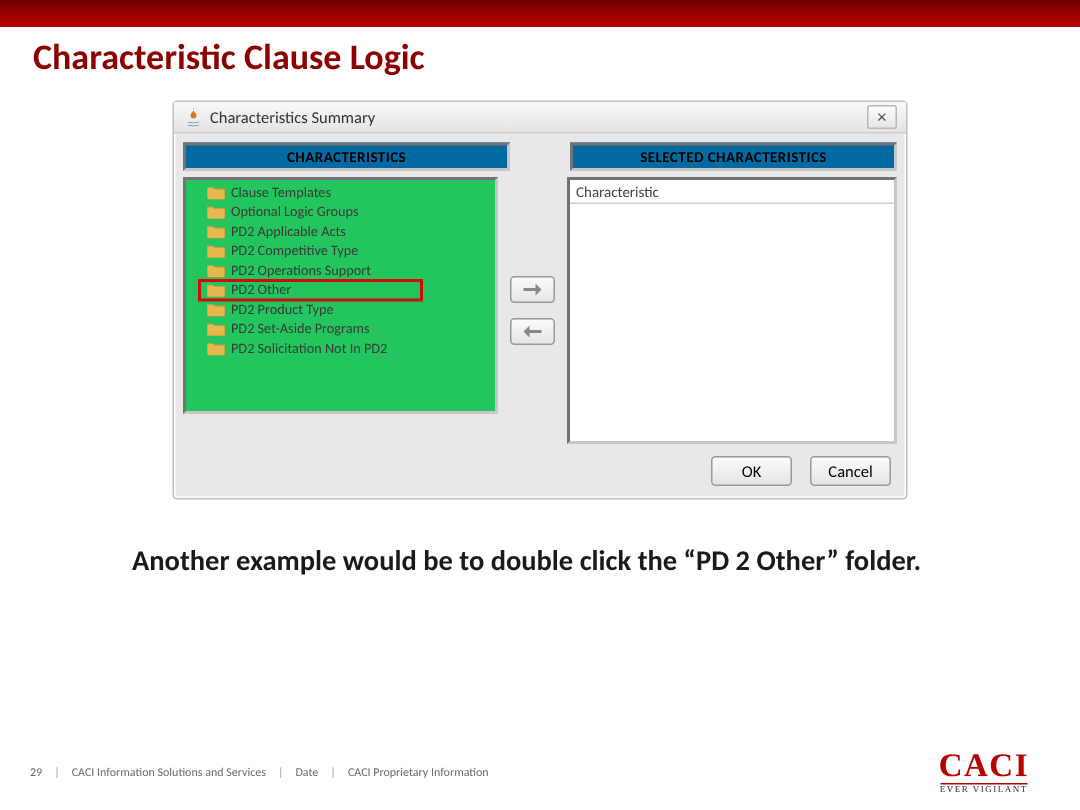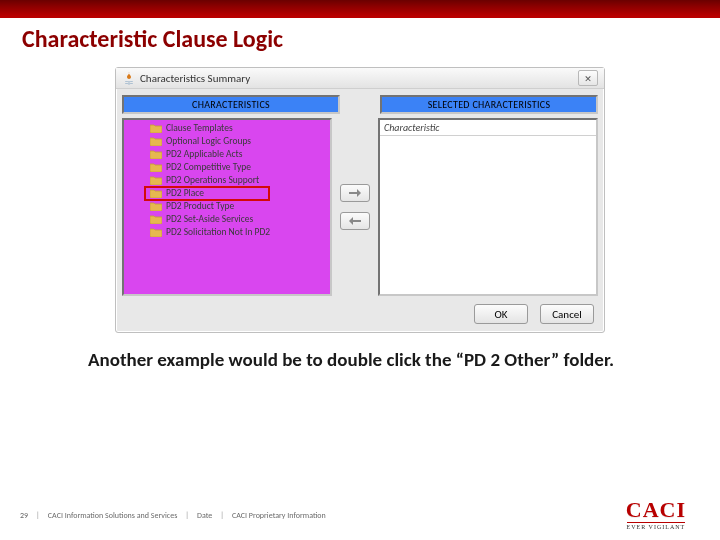--- a/index.html
+++ b/index.html
@@ -3,46 +3,46 @@
 <meta charset="utf-8">
 <style>
   * { box-sizing: border-box; margin: 0; padding: 0; }
   html, body { width: 720px; height: 540px; font-family: Calibri, Arial, sans-serif; background: #fff; }
   .slide { position: relative; width: 720px; height: 540px; }
 
   .top-bar { height: 18px; width: 100%; background: linear-gradient(to bottom, #6b0000 0%, #8c0000 40%, #b80000 100%); border-bottom: 2px solid #b80000; }
 
   .slide-title { color: #8c0000; font-size: 24px; font-weight: bold; padding: 6px 0 0 22px; }
 
-  .dialog-wrap { margin: 14px auto 1px auto; width: 490px; }
+  .dialog-wrap { margin: 14px auto 16px auto; width: 490px; }
 
   .dialog { width: 490px; background: #e8e8e8; border: 1px solid #bfbfbf; border-radius: 3px; box-shadow: inset 0 0 0 1px #fff; }
   .titlebar { display: flex; align-items: center; justify-content: space-between; padding: 2px 6px; font-size: 11px; color: #333; background: linear-gradient(#fafafa,#e3e3e3); border-bottom: 1px solid #cfcfcf; }
   .titlebar-left { display: flex; align-items: center; gap: 4px; }
   .java-icon { width: 14px; height: 14px; display: inline-flex; align-items: center; justify-content: center; }
   .close-btn { width: 20px; height: 16px; border: 1px solid #b8b8b8; border-radius: 2px; display: flex; align-items: center; justify-content: center; font-size: 9px; color: #555; background: linear-gradient(#fdfdfd,#e6e6e6); cursor: default;}
 
   .dialog-body { padding: 6px 6px 8px 6px; }
   .headers { display: flex; gap: 40px; }
-  .col-header { flex: 1; text-align: center; font-size: 10px; font-weight: normal; letter-spacing: 0.3px; border: 2px inset #c7c7c7; background: #3b82f6; padding: 1px 0; }
+  .col-header { flex: 1; text-align: center; font-size: 10px; font-weight: bold; letter-spacing: 0.3px; border: 2px inset #c7c7c7; background: #0369a1; padding: 1px 0; }
   .col-header.right { flex: 1; }
 
   .panes { display: flex; margin-top: 4px; }
-  .tree-pane { width: 210px; height: 178px; background: #d946ef; border: 2px inset #c7c7c7; overflow: hidden; padding: 2px 20px; }
+  .tree-pane { width: 210px; height: 158px; background: #22c55e; border: 2px inset #c7c7c7; overflow: hidden; padding: 2px 8px; }
   .tree-item { display: flex; align-items: center; gap: 4px; font-size: 9.5px; color: #3a3a3a; height: 13px; line-height: 13px; padding-left: 6px; user-select: none; white-space: nowrap;}
   .tree-item.highlight { position: relative; }
   .redbox { position: absolute; left: 0; right: 40px; top: -1px; bottom: -1px; border: 2px solid #d30a0a; pointer-events: none;}
   .folder { width: 12px; height: 9px; position: relative; }
   .folder svg { display:block; }
 
   .mid-col { width: 46px; display: flex; flex-direction: column; align-items: center; justify-content: center; gap: 10px; }
   .arrow-btn { width: 30px; height: 18px; border: 1px solid #9a9a9a; border-radius: 3px; background: linear-gradient(#fbfbfb,#e5e5e5); display: flex; align-items: center; justify-content: center; }
   .arrow-btn svg { width: 14px; height: 10px; }
 
-  .right-pane { flex: 1; height: 178px; background: #fff; border: 2px inset #c7c7c7; font-style: italic; }
+  .right-pane { flex: 1; height: 178px; background: #fff; border: 2px inset #c7c7c7; }
   .right-pane-header { font-size: 10px; color: #444; padding: 1px 4px; border-bottom: 1px solid #d0d0d0; }
 
   .dialog-footer { display: flex; justify-content: flex-end; gap: 12px; margin-top: 8px; padding-right: 4px; }
   .btn { min-width: 54px; height: 20px; font-size: 11px; border: 1px solid #9a9a9a; border-radius: 3px; background: linear-gradient(#fcfcfc,#e4e4e4); display: inline-flex; align-items: center; justify-content: center; }
 
   .caption { font-size: 19px; font-weight: bold; color: #1a1a1a; padding: 14px 70px 0 88px; line-height: 1.25; }
 
   .footer { position: absolute; bottom: 10px; left: 0; right: 14px; padding: 0 20px; display: flex; align-items: center; justify-content: space-between; }
   .footer-left { font-size: 8px; color: #6a6a6a; display: flex; gap: 8px; align-items: center; }
   .footer-left .sep { color: #999; }
@@ -127,40 +127,40 @@
                 </span>
                 <span>PD2 Operations Support</span>
               </div>
               <div class="tree-item highlight">
                 <span class="folder">
                   <svg viewBox="0 0 12 9" width="12" height="9">
                     <path d="M0 1h4l1 1h7v6a1 1 0 0 1-1 1H1a1 1 0 0 1-1-1z" fill="#e6b84f" stroke="#b8902f" stroke-width="0.5"></path>
                     <path d="M0 1h4l1 1h7" fill="none" stroke="#caa24a" stroke-width="0.5"></path>
                   </svg>
                 </span>
-                <span>PD2 Place</span>
+                <span>PD2 Other</span>
                 <div class="redbox"></div>
               </div>
               <div class="tree-item">
                 <span class="folder">
                   <svg viewBox="0 0 12 9" width="12" height="9">
                     <path d="M0 1h4l1 1h7v6a1 1 0 0 1-1 1H1a1 1 0 0 1-1-1z" fill="#e6b84f" stroke="#b8902f" stroke-width="0.5"></path>
                     <path d="M0 1h4l1 1h7" fill="none" stroke="#caa24a" stroke-width="0.5"></path>
                   </svg>
                 </span>
                 <span>PD2 Product Type</span>
               </div>
               <div class="tree-item">
                 <span class="folder">
                   <svg viewBox="0 0 12 9" width="12" height="9">
                     <path d="M0 1h4l1 1h7v6a1 1 0 0 1-1 1H1a1 1 0 0 1-1-1z" fill="#e6b84f" stroke="#b8902f" stroke-width="0.5"></path>
                     <path d="M0 1h4l1 1h7" fill="none" stroke="#caa24a" stroke-width="0.5"></path>
                   </svg>
                 </span>
-                <span>PD2 Set-Aside Services</span>
+                <span>PD2 Set-Aside Programs</span>
               </div>
               <div class="tree-item">
                 <span class="folder">
                   <svg viewBox="0 0 12 9" width="12" height="9">
                     <path d="M0 1h4l1 1h7v6a1 1 0 0 1-1 1H1a1 1 0 0 1-1-1z" fill="#e6b84f" stroke="#b8902f" stroke-width="0.5"></path>
                     <path d="M0 1h4l1 1h7" fill="none" stroke="#caa24a" stroke-width="0.5"></path>
                   </svg>
                 </span>
                 <span>PD2 Solicitation Not In PD2</span>
               </div>

